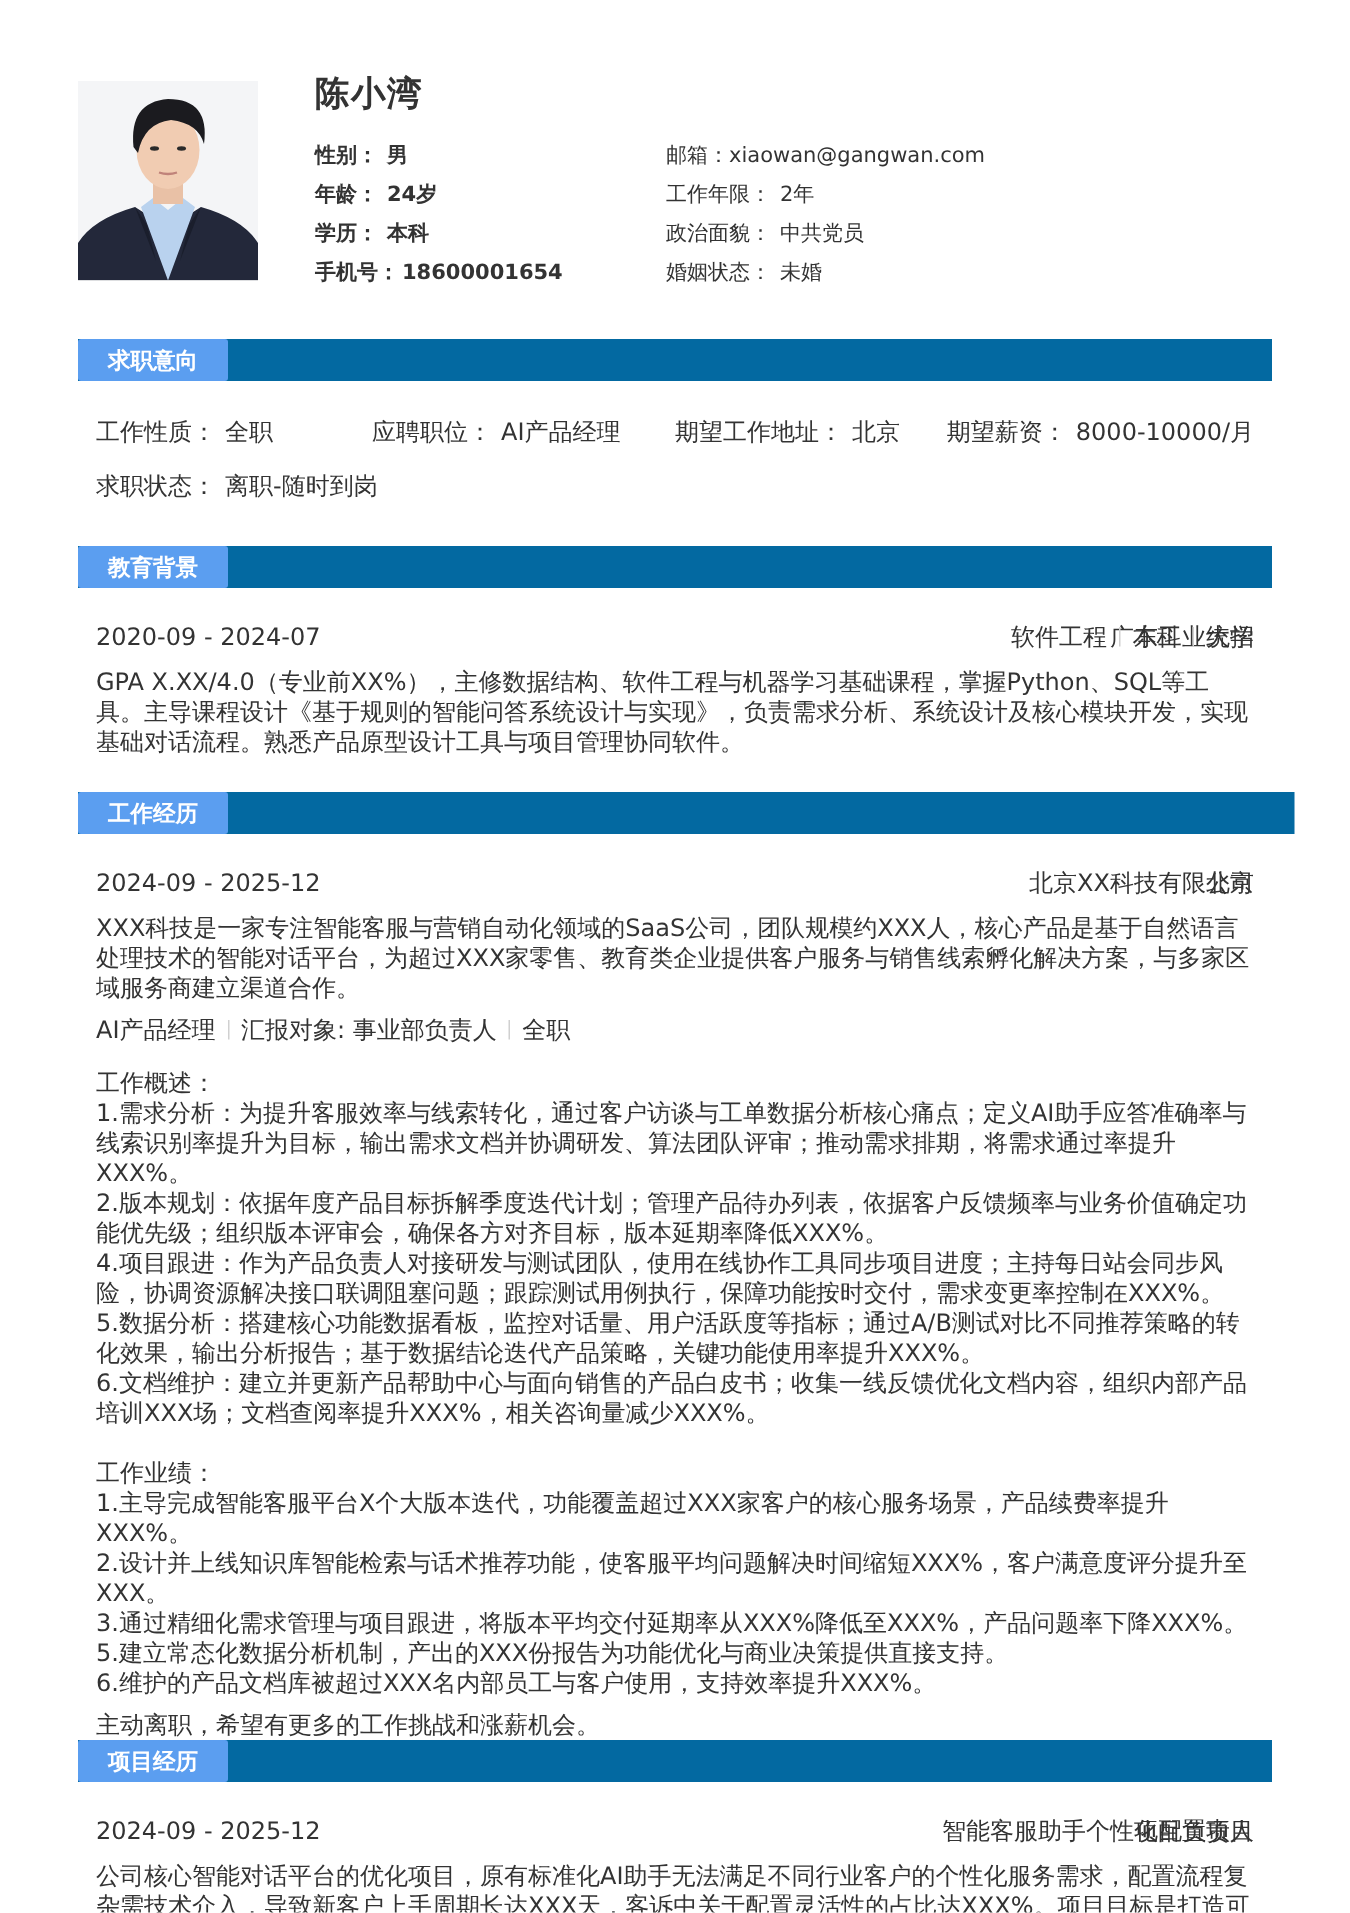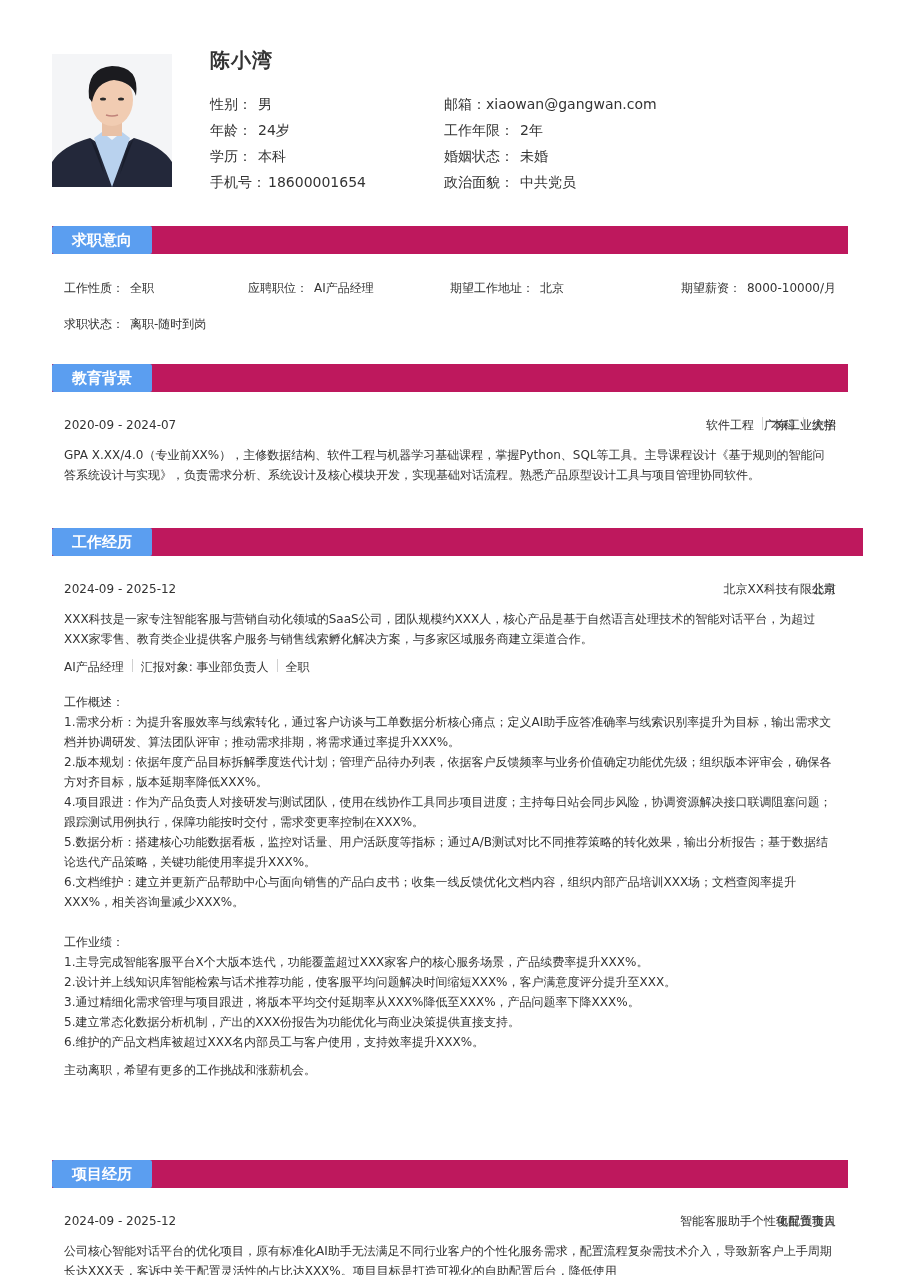--- a/index.html
+++ b/index.html
@@ -8,40 +8,40 @@
     font-family: "DejaVu Sans", "Liberation Sans", sans-serif;
     color: #333333; font-size: 14px;
   }
   .page { position: absolute; left: 0; top: 0; width: 900px; }
   .header { position: absolute; left: 52px; top: 47px; width: 796px; height: 145px; }
   .avatar {
     position: absolute; left: 0; top: 7px; width: 120px; height: 133px;
     background: #f2f3f5; overflow: hidden;
   }
   .name {
-    position: absolute; left: 158px; top: 0; font-size: 20px; font-weight: bold;
+    position: absolute; left: 158px; top: 0; font-size: 23px; font-weight: bold;
     color: #333; letter-spacing: 1px; text-align: right;
   }
   .info-col { position: absolute; top: 44px; }
-  .info-col.left { left: 158px; }
+  .info-col.left { left: 158px; font-weight: bold; }
   .info-col.right { left: 392px; }
   .info-row { height: 26px; line-height: 26px; font-size: 14px; white-space: nowrap; }
   .info-row .lbl { color: #333; }
   .info-row .val { color: #333; margin-left: 6px; }
 
   .section-head {
     position: absolute; left: 52px; width: 796px; height: 28px;
-    background: #be185d;
+    background: #0369a1;
   }
   .section-head .tag {
     position: absolute; left: 0; top: 0; width: 100px; height: 28px;
     background: #5b9ef0; color: #fff; font-weight: bold; font-size: 15px;
     line-height: 28px; text-align: center; border-radius: 2px;
   }
-  .block { position: absolute; left: 64px; width: 772px; font-size: 12px; line-height: 20px; }
+  .block { position: absolute; left: 64px; width: 772px; font-size: 16px; line-height: 20px; }
   .row3 { position: relative; height: 20px; white-space: nowrap; }
   .row3 .l { position: absolute; left: 0; }
   .row3 .c { position: absolute; left: 0; right: 0; text-align: right; }
   .row3 .r { position: absolute; right: 0; }
   .sep { display: inline-block; width: 1px; height: 13px; background: #d0d0d0; margin: 0 8px; vertical-align: -1px; }
   .para { margin: 0; }
   .intent-row { position: relative; height: 20px; white-space: nowrap; }
   .intent-item { position: absolute; top: 0; }
   .intent-item .val { margin-left: 6px; }
 </style>
@@ -79,22 +79,22 @@
     <div class="info-col left">
       <div class="info-row"><span class="lbl">性别：</span><span class="val">男</span></div>
       <div class="info-row"><span class="lbl">年龄：</span><span class="val">24岁</span></div>
       <div class="info-row"><span class="lbl">学历：</span><span class="val">本科</span></div>
       <div class="info-row"><span class="lbl">手机号：</span><span class="val" style="margin-left:2px">18600001654</span></div>
     </div>
 
     <div class="info-col right">
       <div class="info-row"><span class="lbl">邮箱：</span><span class="val" style="margin-left:0">xiaowan@gangwan.com</span></div>
       <div class="info-row"><span class="lbl">工作年限：</span><span class="val">2年</span></div>
+      <div class="info-row"><span class="lbl">政治面貌：</span><span class="val">中共党员</span></div>
       <div class="info-row"><span class="lbl">婚姻状态：</span><span class="val">未婚</span></div>
-      <div class="info-row"><span class="lbl">政治面貌：</span><span class="val">中共党员</span></div>
     </div>
   </div>
 
   <div class="section-head" style="top:226px;">
     <div class="tag">求职意向</div>
   </div>
   <div class="block" style="top:278px;">
     <div class="intent-row">
       <div class="intent-item" style="left:0;"><span>工作性质：</span><span class="val">全职</span></div>
       <div class="intent-item" style="left:184px;"><span>应聘职位：</span><span class="val">AI产品经理</span></div>

